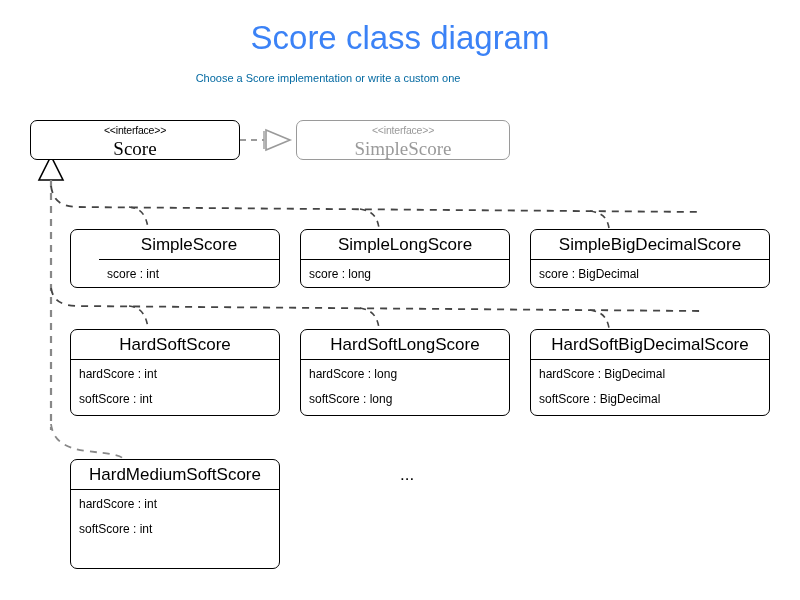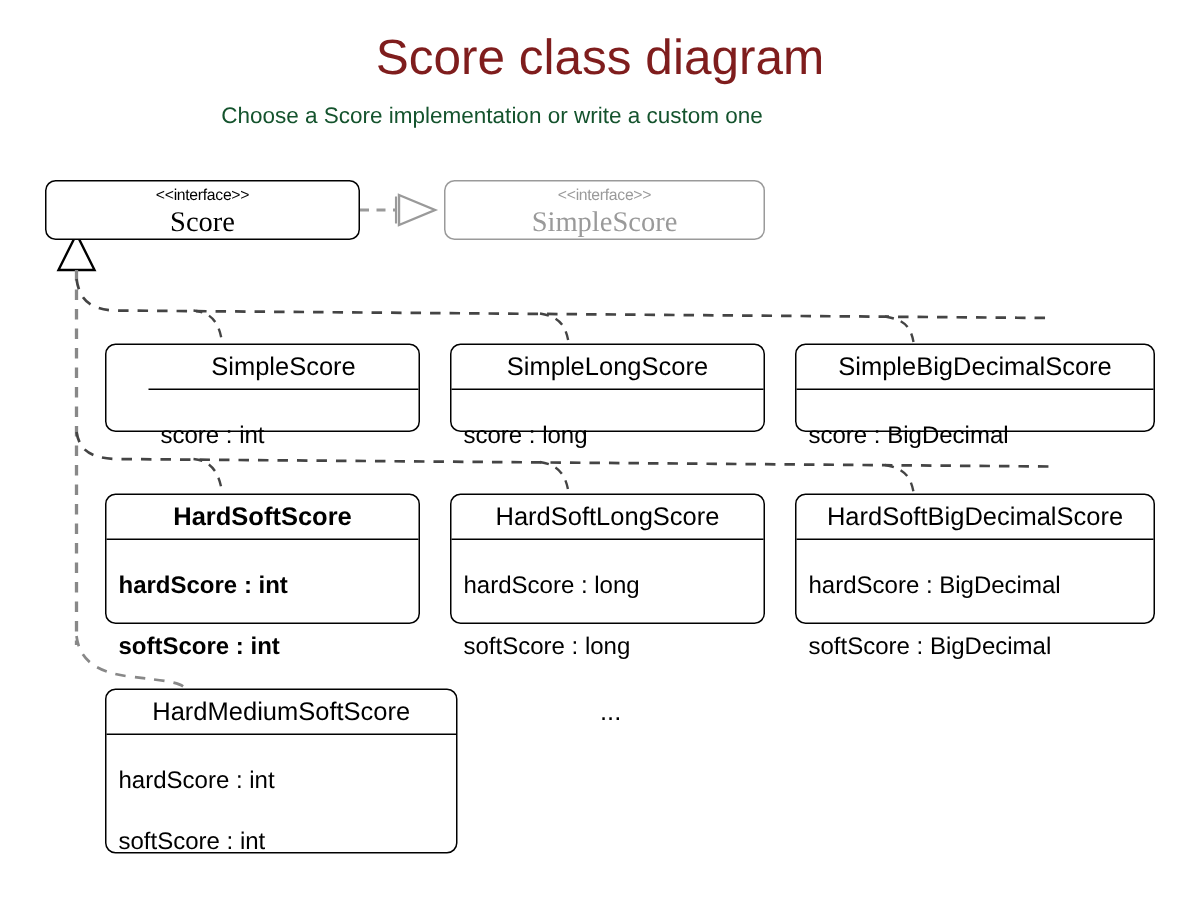--- a/index.html
+++ b/index.html
@@ -29,32 +29,32 @@
     pointer-events: none;
   }
   .title {
     position: absolute;
     left: 0;
     top: 18px;
     width: 800px;
     text-align: center;
     font-size: 33px;
     line-height: 40px;
-    color: #7f1d1d;
+    color: #3b82f6;
     white-space: nowrap;
   }
   .subtitle {
     position: absolute;
     left: 0;
     top: 68px;
     width: 656px;
     text-align: center;
-    font-size: 15px;
+    font-size: 11px;
     line-height: 20px;
-    color: #14532d;
+    color: #0369a1;
     white-space: nowrap;
   }
   .uml-box {
     position: absolute;
     box-sizing: border-box;
     border: 1px solid #000;
     border-radius: 7px;
     background: #ffffff;
   }
   .uml-box.muted {
@@ -86,24 +86,23 @@
     white-space: nowrap;
     overflow: visible;
   }
   .class-title span {
     display: inline-block;
   }
   .class-attrs {
     padding: 2px 0 3px 8px;
   }
   .attr {
-    font-size: 16px;
+    font-size: 12px;
     line-height: 25px;
     white-space: nowrap;
-    margin-top: 16px;
   }
   .ellipsis {
     position: absolute;
     font-size: 17px;
     line-height: 20px;
     color: #000;
   }
 </style>
 </head>
 <body>
@@ -182,21 +181,21 @@
 
   <div class="uml-box" style="left:300px; top:229px; width:210px; height:59px;">
     <div class="class-title">
       <span>SimpleLongScore</span>
     </div>
     <div class="class-attrs">
       <div class="attr">score : long</div>
     </div>
   </div>
 
-  <div class="uml-box" style="left:70px; top:329px; width:210px; height:87px;font-weight:bold;">
+  <div class="uml-box" style="left:70px; top:329px; width:210px; height:87px;">
     <div class="class-title">
       <span>HardSoftScore</span>
     </div>
     <div class="class-attrs">
       <div class="attr">hardScore : int</div>
       <div class="attr">softScore : int</div>
     </div>
   </div>
 
   <div class="uml-box" style="left:300px; top:329px; width:210px; height:87px;">
@@ -212,21 +211,21 @@
   <div class="uml-box" style="left:530px; top:329px; width:240px; height:87px;">
     <div class="class-title">
       <span>HardSoftBigDecimalScore</span>
     </div>
     <div class="class-attrs">
       <div class="attr">hardScore : BigDecimal</div>
       <div class="attr">softScore : BigDecimal</div>
     </div>
   </div>
 
-  <div class="uml-box" style="left:70px; top:459px; width:235px; height:110px;">
+  <div class="uml-box" style="left:70px; top:459px; width:210px; height:110px;">
     <div class="class-title">
       <span>HardMediumSoftScore</span>
     </div>
     <div class="class-attrs">
       <div class="attr">hardScore : int</div>
       <div class="attr">softScore : int</div>
     </div>
   </div>
 
   <div class="ellipsis" style="left:400px; top:465px;">...</div>

